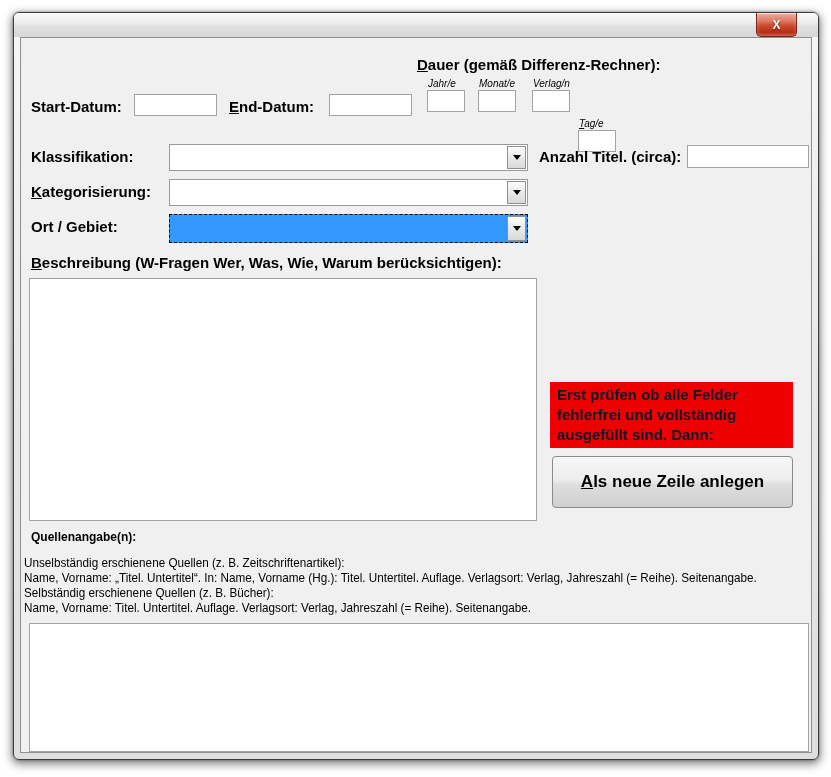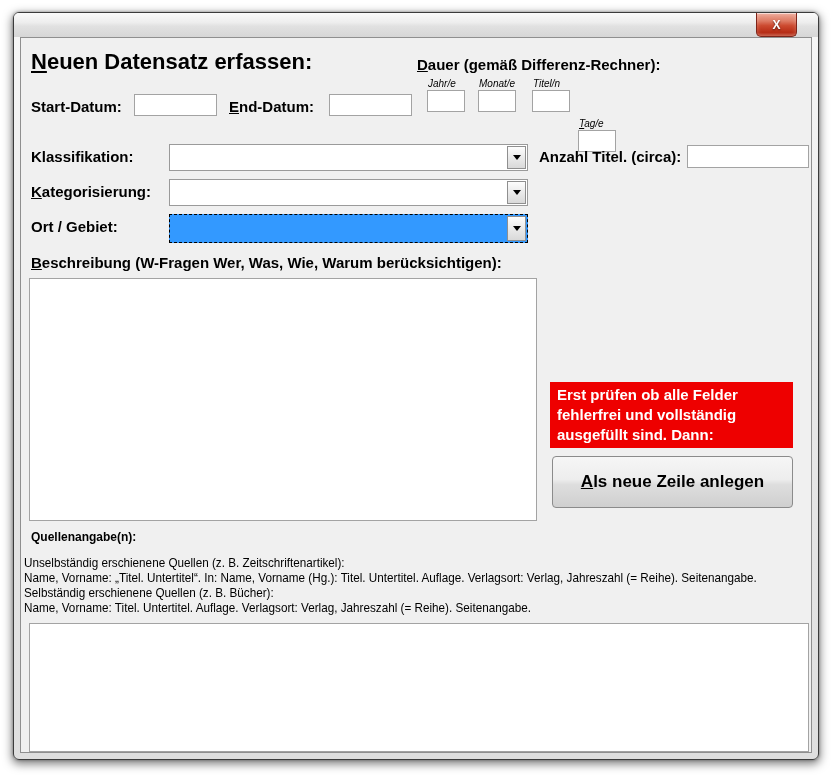--- a/index.html
+++ b/index.html
@@ -63,21 +63,21 @@
   .combo.focused{border:1px dashed #000;}
   
   .form-title{position:absolute;left:10px;top:11px;font-size:22px;font-weight:bold;}
   .dauer-label{position:absolute;left:396px;top:18px;font-size:15px;font-weight:bold;}
   .dur-col{position:absolute;top:40px;}
   .dur-col .dlab{font-size:10px;display:block;margin:0 0 1px 1px;white-space:nowrap;font-style:italic;}
   .dur-col input{position:static;display:block;width:38px;height:22px;}
   .warning{
     position:absolute;left:529px;top:344px;width:243px;min-height:58px;
     padding:3px 7px;box-sizing:border-box;
-    font-size:15px;font-weight:bold;line-height:20px;color:#ffffff;
+    font-size:15px;font-weight:bold;line-height:20px;color:#0f172a;
   }
   .submit{
     position:absolute;left:531px;top:418px;width:241px;height:52px;
     border:1px solid #8b8b8b;border-radius:4px;
     background:linear-gradient(#f6f6f6,#ededed 45%,#dedede 55%,#cfcfcf);
     font-family:"Liberation Sans",sans-serif;font-size:17px;font-weight:bold;
     cursor:pointer;
   }
   .quellen-label{position:absolute;left:10px;top:492px;font-size:12px;font-weight:bold;}
   .hints{
@@ -90,34 +90,33 @@
 
 <div class="window">
   <div class="titlebar">
     <div class="close-btn">
       <span class="close-x">X</span>
     </div>
   </div>
 
   <div class="client">
 
-    <div class="form-title"><u>N</u>euen Datensatz erfassen:</div>
 
     <div class="dauer-label"><u>D</u>auer (gemäß Differenz-Rechner):</div>
 
     <div class="dur-col" style="left:406px;">
       <span class="dlab">Jahr/e</span>
       <input class="txt" style="">
     </div>
     <div class="dur-col" style="left:457px;">
       <span class="dlab">Monat/e</span>
       <input class="txt" style="">
     </div>
     <div class="dur-col" style="left:511px;">
-      <span class="dlab">Titel/n</span>
+      <span class="dlab">Verlag/n</span>
       <input class="txt" style="">
     </div>
     <div class="dur-col" style="left:557px;margin-top:40px;">
       <span class="dlab"><u>T</u>ag/e</span>
       <input class="txt" style="">
     </div>
 
     <span class="lbl" style="left:10px;top:60px;">Start-Datum:</span>
     <input class="txt" style="left: 113px; top: 56px; width: 83px; height: 22px;">
 

